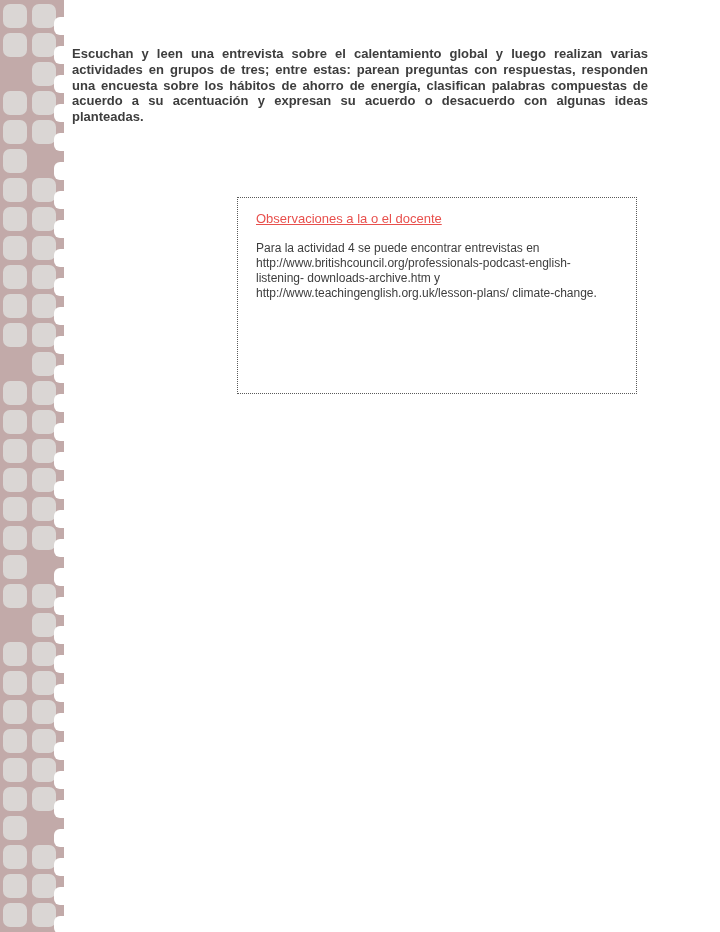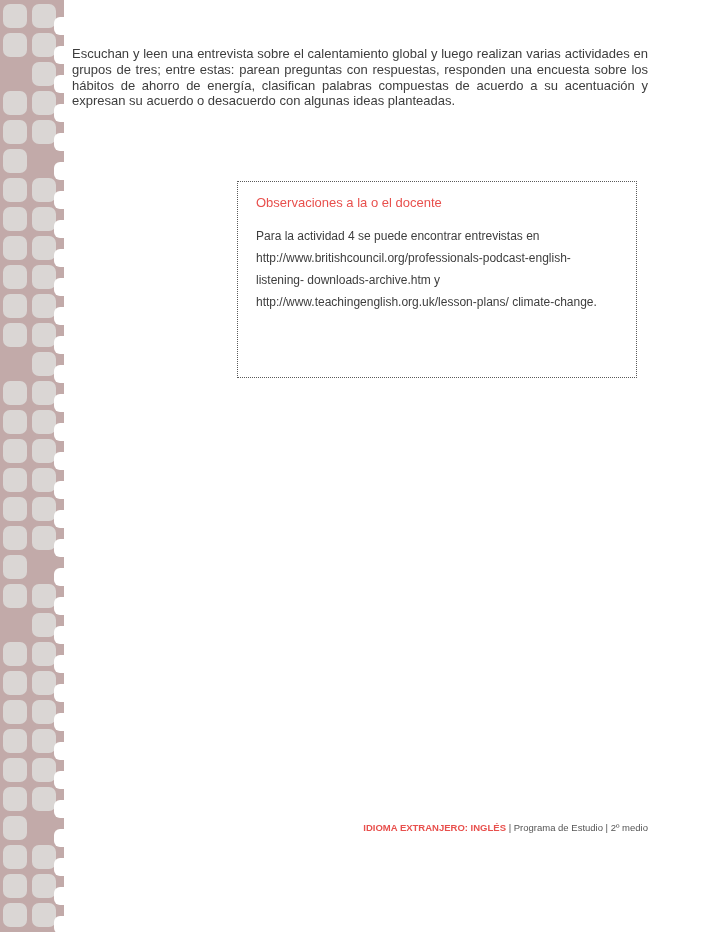--- a/index.html
+++ b/index.html
@@ -49,39 +49,41 @@
     font-weight:600;
     color:var(--accent);
   }
   .title .title-num{font-weight:800;}
   .intro{
     margin:46px 0 0 0;
     font-size:13px;
     line-height:15.8px;
     text-align:justify;
     color:var(--text);
+    font-weight:bold;
   }
   .note-box{
     box-sizing:border-box;
     margin:72px 0 0 165px;
     width:400px;
     min-height:197px;
     border:1px dotted #5a5a5a;
     padding:13px 18px 14px 18px;
     background:#ffffff;
   }
   .note-heading{
     font-size:13px;
     line-height:16px;
     color:var(--heading-red);
     margin:0 0 14px 0;
+    text-decoration:underline;
   }
   .note-body{
     font-size:12px;
-    line-height:22px;
+    line-height:15px;
     color:var(--text);
     margin:3px 0 10px 0;
   }
   .note-body.pre{white-space:pre-line;}
   .note-body.just{text-align:justify;margin-bottom:0;}
   .footer{
     position:absolute;
     right:0;top:822px;
     font-size:9.5px;
     line-height:12px;
@@ -197,15 +199,14 @@
   <p class="intro">Escuchan y leen una entrevista sobre el calentamiento global y luego realizan varias actividades en grupos de tres; entre estas: parean preguntas con respuestas, responden una encuesta sobre los hábitos de ahorro de energía, clasifican palabras compuestas de acuerdo a su acentuación y expresan su acuerdo o desacuerdo con algunas ideas planteadas.</p>
 
   <div class="note-box">
     <div class="note-heading">Observaciones a la o el docente</div>
     <p class="note-body pre">Para la actividad 4 se puede encontrar entrevistas en
 http://www.britishcouncil.org/professionals-podcast-english-
 listening- downloads-archive.htm y
 http://www.teachingenglish.org.uk/lesson-plans/ climate-change.</p>
   </div>
 
-  <div class="footer"><span class="f-brand">IDIOMA EXTRANJERO: INGLÉS </span><span class="f-rest">| Programa de Estudio | 2º medio</span></div>
 
 </div>
 
 </body></html>

